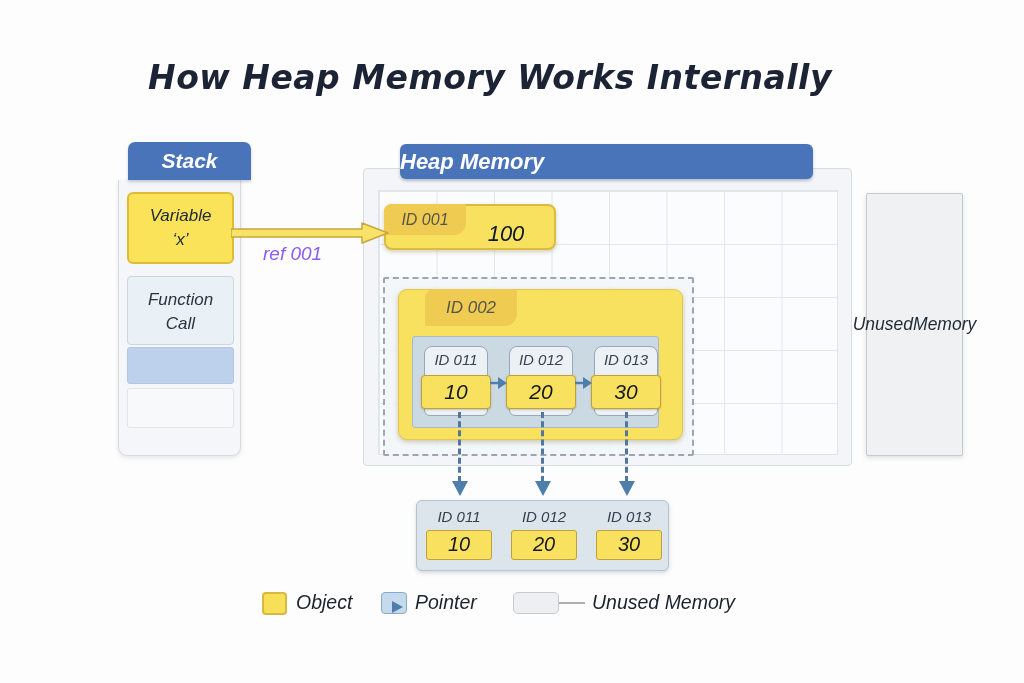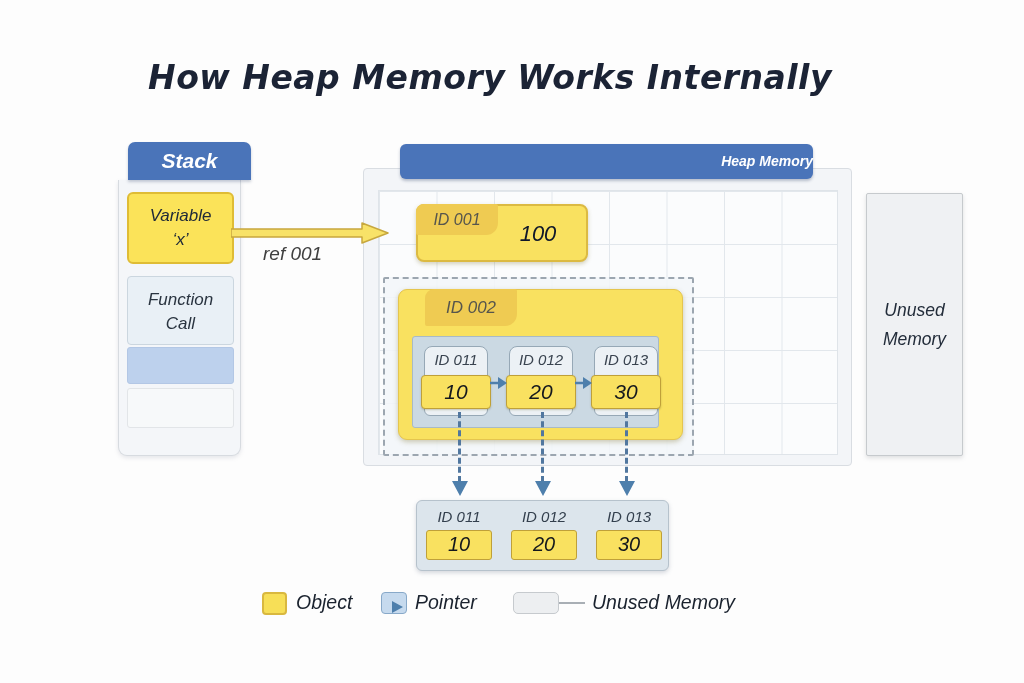--- a/index.html
+++ b/index.html
@@ -20,36 +20,36 @@
   .slot { position:absolute; left:8px; width:107px; text-align:center; }
   .slot-variable { top:12px; height:72px; background:#FBE359; border:2px solid #DFBC35; border-radius:6px;
                    font-size:17px; color:#202A38; padding-top:10px; line-height:24px; }
   .slot-function { top:96px; height:69px; background:#E9F0F6; border:1px solid #CBD6DF; border-radius:4px;
                    font-size:17px; color:#2A3440; padding-top:11px; line-height:24px; }
   .slot-blue  { top:167px; height:37px; background:#BDD1ED; border:1px solid #B3C7E5; border-radius:3px; }
   .slot-empty { top:208px; height:40px; background:#F7F9FA; border:1px solid #E2E5E8; border-radius:3px; }
 
   
   .ref-arrow { position:absolute; left:231px; top:222px; z-index:9; }
-  .ref-label { position:absolute; left:263px; top:243px; font-size:19px; color:#404040; z-index:9; }
+  .ref-label { position:absolute; left:263px; top:243px; font-size:19px; color:#8b5cf6; z-index:9; }
 
   
   .heap-container { position:absolute; left:363px; top:168px; width:489px; height:298px; background:#F3F5F8;
                     border:1px solid #D9DDE2; border-radius:4px; z-index:1; }
   .heap-header { position:absolute; left:400px; top:144px; width:413px; height:35px; background:#4A74B9;
-                 border-radius:6px; color:#FFFFFF; font-size:14px; font-weight:700; text-align:right;
+                 border-radius:6px; color:#FFFFFF; font-size:22px; font-weight:700; text-align:left;
                  line-height:35px; box-shadow:0 2px 3px rgba(40,60,100,.3); z-index:5; }
   .heap-grid { position:absolute; left:378px; top:190px; width:460px; height:265px; background-color:#FBFCFD;
                border:1px solid #DFE4E9;
                background-image:linear-gradient(#E2E7EC 1px, transparent 1px),
                                 linear-gradient(90deg,#E2E7EC 1px, transparent 1px);
                background-size:57.5px 53px; z-index:2; }
 
   
-  .id001 { position:absolute; left:416px; top:204px; width:172px; height:58px; background:#F9E160;
+  .id001 { position:absolute; left:384px; top:204px; width:172px; height:46px; background:#F9E160;
            border:2px solid #DCBA42; border-radius:8px; box-shadow:0 2px 4px rgba(120,110,40,.3); z-index:6; }
   .id001-tab { position:absolute; left:-2px; top:-2px; width:82px; height:31px; background:#EFCB52;
                border-radius:8px 2px 12px 2px; text-align:center; line-height:31px; font-size:16px; color:#56554D; }
   .id001-value { position:absolute; left:78px; right:6px; top:0; height:56px; text-align:center;
                  line-height:56px; font-size:22px; color:#0f172a; }
 
   
   .dashed-box { position:absolute; left:383px; top:277px; width:311px; height:179px;
                 border:2px dashed #9CA6B0; background:rgba(243,246,249,.88); border-radius:2px; z-index:5; }
   .id002 { position:absolute; left:398px; top:289px; width:285px; height:151px; background:#F9E160;
@@ -82,21 +82,21 @@
   .bp-elem { position:absolute; top:0; width:66px; height:71px; }
   .bp-elem-1 { left:9px; } .bp-elem-2 { left:94px; } .bp-elem-3 { left:179px; }
   .bp-tag { position:absolute; left:0; right:0; top:7px; text-align:center; font-size:15px; color:#333F4D; }
   .bp-value-box { position:absolute; left:0; right:0; top:29px; height:30px; background:#F9E160;
                   border:1.5px solid #BFA039; border-radius:3px; text-align:center; line-height:27px;
                   font-size:20px; color:#14181D; }
 
   
   .unused-box { position:absolute; left:866px; top:193px; width:97px; height:263px; background:#EFF1F3;
                 border:1px solid #C6CACD; border-radius:2px; box-shadow:0 2px 4px rgba(130,135,140,.25);
-                display:flex; flex-direction:column; align-items:center; justify-content:center;
+                display:flex; flex-direction:row; align-items:center; justify-content:center;
                 font-size:17.5px; line-height:29px; color:#232D3A; z-index:2; }
 
   
   .legend-label { position:absolute; top:591px; font-size:19.5px; color:#1A222E; }
   .sw-object { position:absolute; left:262px; top:592px; width:25px; height:23px; background:#F7DF57;
                border:2px solid #D9B83F; border-radius:4px; }
   .lg-object { left:296px; }
   .sw-pointer { position:absolute; left:381px; top:592px; width:26px; height:22px; background:#C6DAEE;
                 border:1.5px solid #88A9C9; border-radius:4px; }
   .sw-pointer-arrow { position:absolute; left:392px; top:601px; width:0; height:0;

